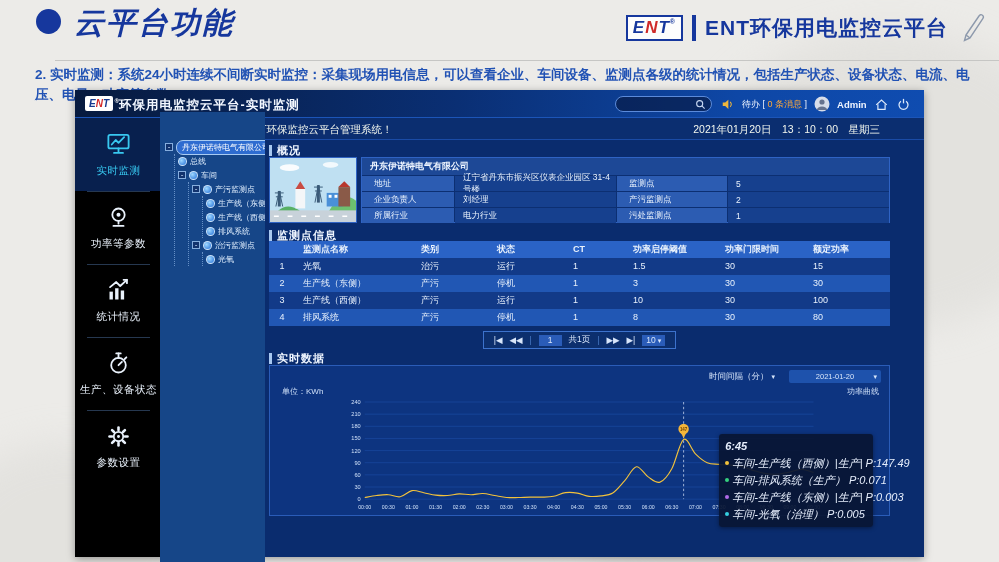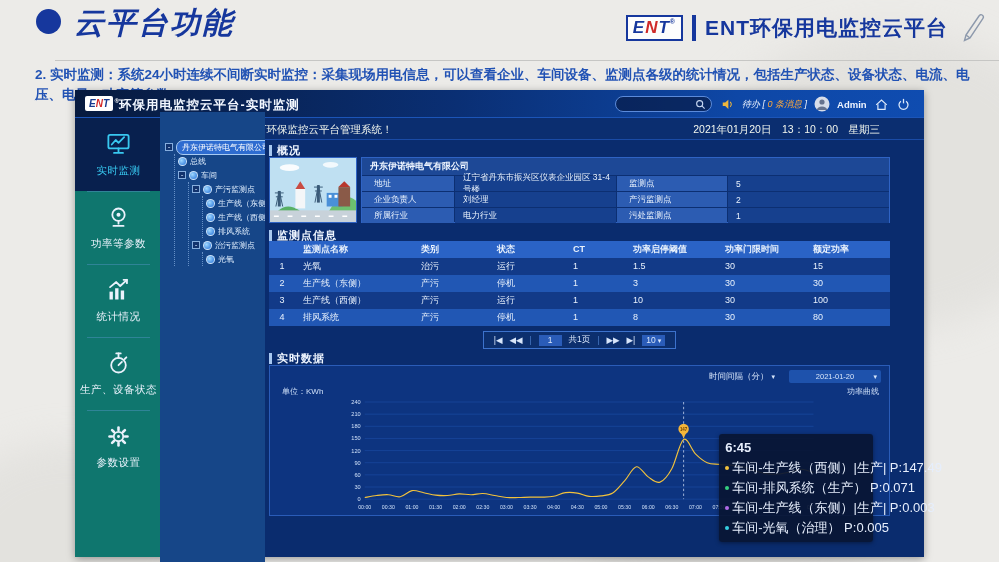--- a/index.html
+++ b/index.html
@@ -36,30 +36,30 @@
     background:linear-gradient(90deg,#071a3e 0%,#0a2f74 45%,#0e47a6 78%,#0f4cb0 100%);
     border-bottom:1px solid #1c55b8; display:flex; align-items:center; }
   .app-logo { position:absolute; left:10px; top:6px; background:#fff; border-radius:2px; padding:0 4px; font-size:10px; font-weight:900; font-style:italic; line-height:15px; }
   .app-logo .l-blue{color:#16388e}.app-logo .l-red{color:#d42b2b}
   .app-logo .reg2 { font-size:6px; color:#fff; position:absolute; right:-6px; top:-2px; }
   .app-title { position:absolute; left:44px; top:7px; font-size:12.5px; font-weight:bold; color:#f2f7ff; letter-spacing:1px; }
   .search-pill { position:absolute; left:540px; top:6px; width:97px; height:16px; border:1px solid #5b8ada; border-radius:9px; background:rgba(6,22,58,.6); display:flex; align-items:center; }
   .search-input { flex:1; background:transparent; border:none; outline:none; color:#e8f0ff; font-size:9px; padding:0 4px 0 8px; min-width:0; }
   .search-icon { margin-right:5px; display:flex; }
   .tb-right { position:absolute; left:646px; top:0; height:28px; display:flex; align-items:center; gap:7px; }
-  .todo-text { font-size:9px; color:#eef4ff; white-space:nowrap;font-style:italic; }
+  .todo-text { font-size:9px; color:#eef4ff; white-space:nowrap; }
   .todo-count { color:#ffa93a; }
   .admin-name { font-size:9.5px; color:#eef4ff; font-weight:bold; }
 
   .welcome { position:absolute; left:85px; top:28px; right:0; height:22px; background:#0b2e70; border-bottom:1px solid #1a4ba6; }
   .welcome-text { position:absolute; left:12px; top:5px; font-size:10.5px; color:#f3f7ee; }
   .welcome-date { position:absolute; right:44px; top:5px; font-size:10.5px; color:#f3f7ee; }
 
   
-  .sidebar { position:absolute; left:0; top:28px; width:87px; bottom:0; background:#0f766e; }
+  .sidebar { position:absolute; left:0; top:28px; width:87px; bottom:0; background:#000000; }
   .side-item { height:73px; display:flex; flex-direction:column; align-items:center; justify-content:center; gap:6px; color:#eaf2fc; cursor:pointer; position:relative; }
   .side-item + .side-item::before { content:""; position:absolute; top:0; left:12px; right:12px; height:1px; background:rgba(110,160,230,.35); }
   .side-item.active { background:#08204e; color:#38c8f0; }
   .sicon { width:27px; height:27px; stroke:currentColor; fill:none; stroke-width:1.6; stroke-linecap:round; stroke-linejoin:round; }
   .slabel { font-size:10.5px; letter-spacing:.5px; white-space:nowrap; }
 
   
   .tree { position:absolute; left:85px; top:22px; width:105px; bottom:-22px; background:#164688; padding:28px 0 0 5px; font-size:8px; color:#e2f0ff; }
   .tnode { display:flex; align-items:center; gap:3px; height:14px; white-space:nowrap; cursor:pointer; }
   .texp { width:8px; height:8px; flex:0 0 8px; background:#12336e; border:1px solid #86aede; color:#d8e8ff; font-size:8px; line-height:5px; text-align:center; }
@@ -104,21 +104,21 @@
   .chart-panel { position:absolute; top:225px; left:0; right:0; height:151px; background:#0d3480; border:1px solid #2a5cb8; }
   .chart-controls { position:absolute; top:4px; right:8px; display:flex; align-items:center; gap:14px; font-size:8.5px; color:#d8e6fa; }
   .interval { display:flex; align-items:center; gap:3px; cursor:pointer; }
   .date-select { width:92px; height:13px; background:#1e52ac; border-radius:2px; position:relative; display:flex; align-items:center; justify-content:center; font-size:7.5px; cursor:pointer; }
   .date-select .caret { position:absolute; right:4px; }
   .unit-label { position:absolute; left:12px; top:20px; font-size:8px; color:#cfe0f8; }
   .curve-label { position:absolute; right:10px; top:20px; font-size:8px; color:#cfe0f8; }
   .chart-area { position:absolute; left:6px; right:6px; top:32px; bottom:3px; }
   #chart-svg { width:100%; height:100%; display:block; }
   #chart-svg text { font-family:"Liberation Sans", sans-serif; }
-  .tooltip { position:absolute; width:154px; background:rgba(9,22,52,.93); border-radius:3px; padding:4px 6px; font-size:13px; color:#e6eefc; line-height:1.55; box-shadow:0 1px 4px rgba(0,0,0,.4); pointer-events:none; }
+  .tooltip { position:absolute; width:154px; background:rgba(9,22,52,.93); border-radius:3px; padding:4px 6px; font-size:11px; color:#e6eefc; line-height:1.55; box-shadow:0 1px 4px rgba(0,0,0,.4); pointer-events:none;font-style:italic; }
   .tt-time { font-weight:bold; }
   .tt-line { display:flex; align-items:center; gap:3px; white-space:nowrap; }
   .tt-dot { width:4px; height:4px; border-radius:50%; flex:0 0 4px; }
 </style>
 </head>
 <body>
 
 <div class="wm wm1"></div>
 <div class="wm wm2"></div>
 <div class="wm wm3"></div>

